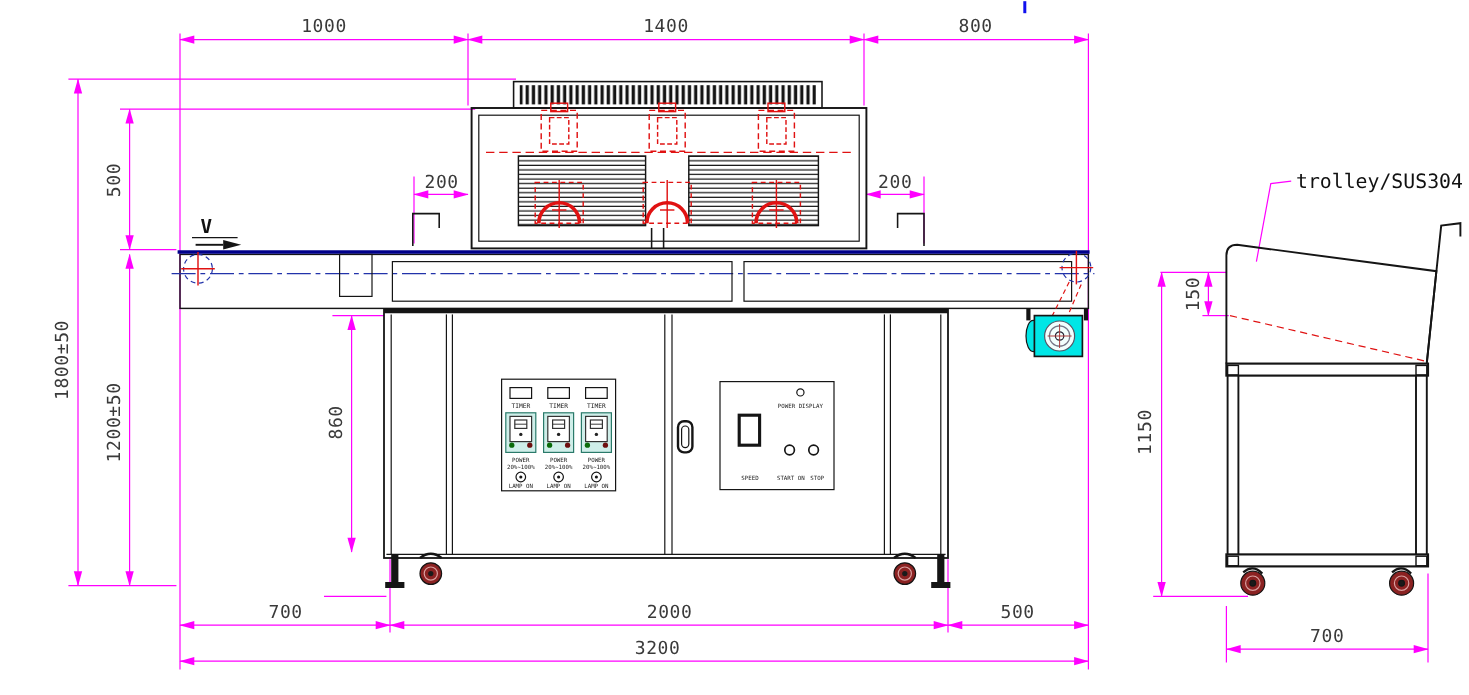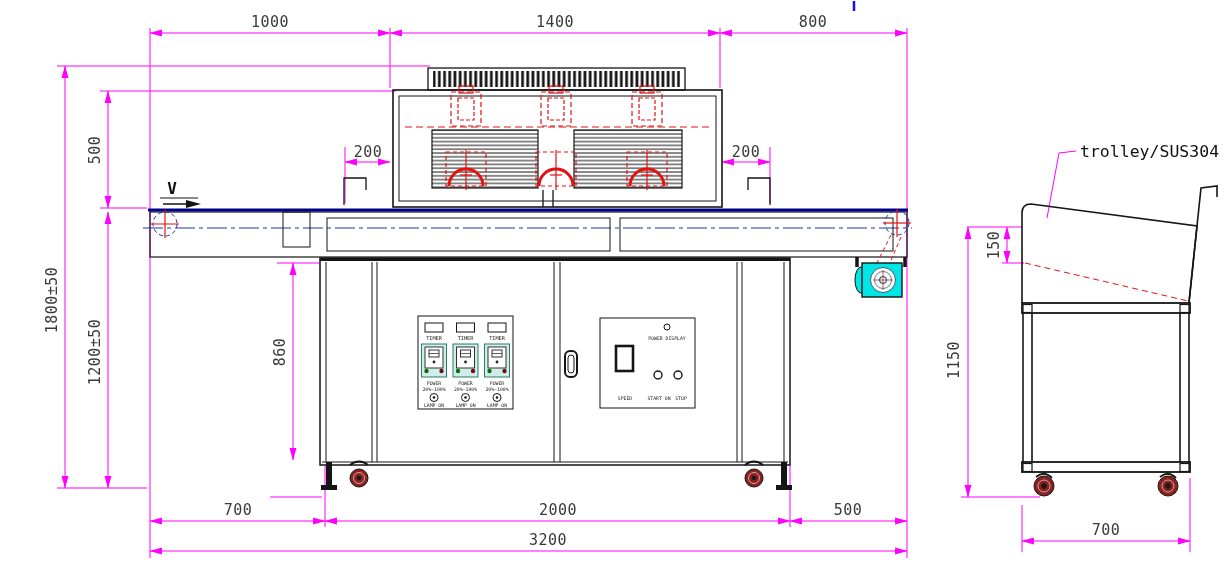--- a/index.html
+++ b/index.html
@@ -1,17 +1,17 @@
 <!DOCTYPE html>
 <html><head>
 <meta charset="utf-8">
 <style>
   html,body{margin:0;padding:0;background:#fff;}
   .canvas{position:relative;width:1224px;height:579px;background:#ffffff;overflow:hidden;
-          font-family:"DejaVu Sans Mono", monospace;border-radius:25px;}
+          font-family:"DejaVu Sans Mono", monospace;}
   svg{position:absolute;left:0;top:0;}
   text{fill:#3a3a3a;}
   .dimtxt{font-size:15px;letter-spacing:0.5px;}
   .smalltxt{font-size:5.2px;fill:#222;letter-spacing:0px;}
   .tinytxt{font-size:4.8px;fill:#222;}
   .notetxt{font-size:16.5px;fill:#111;}
   .vtxt{font-size:16px;fill:#111;font-weight:bold;}
 </style>
 </head>
 <body>

